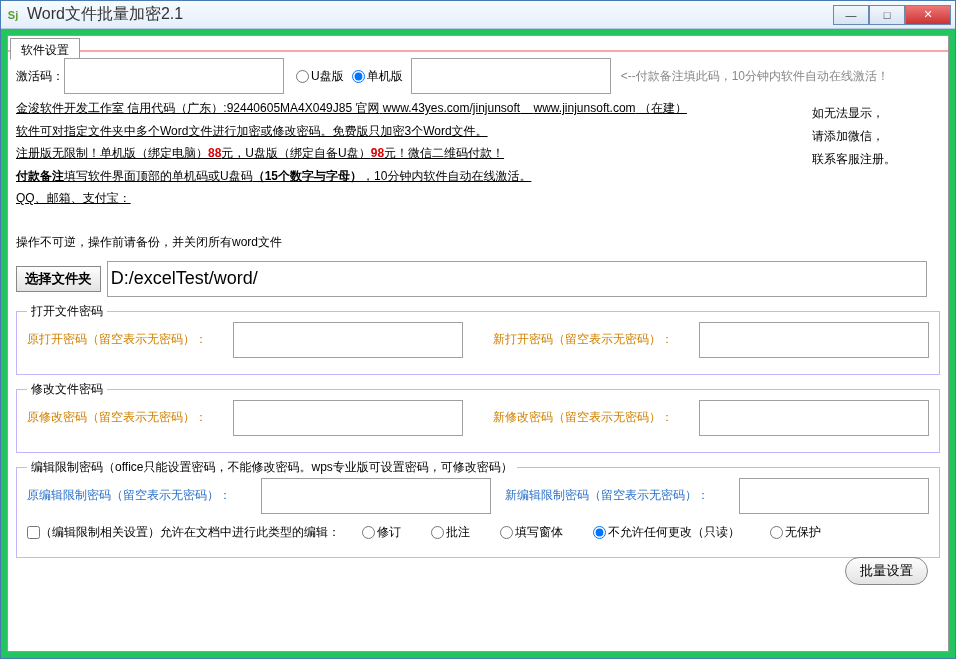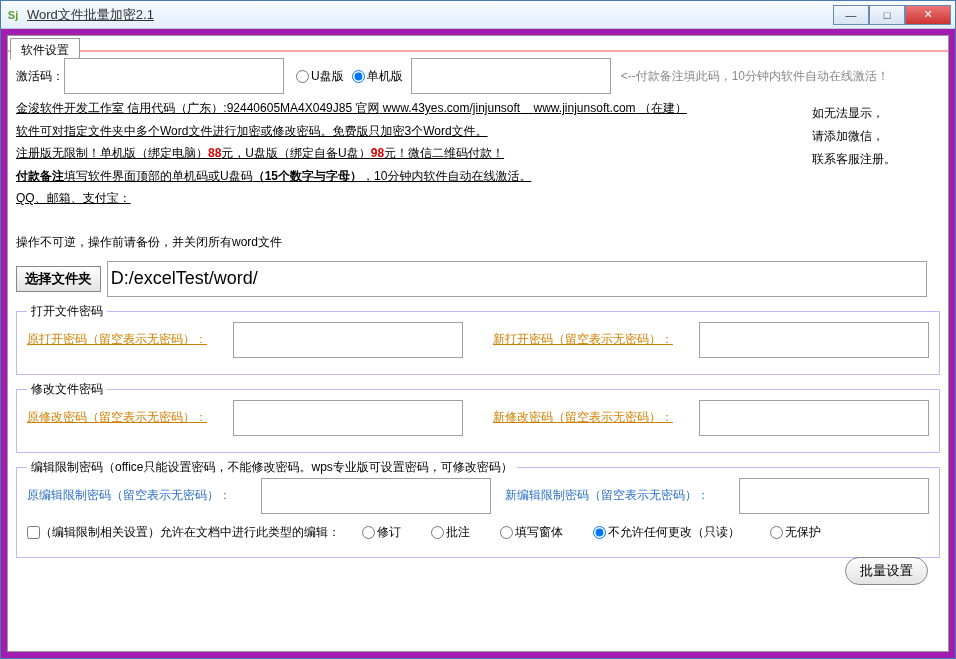--- a/index.html
+++ b/index.html
@@ -1,20 +1,20 @@
 <!DOCTYPE html>
 <html><head>
 <meta charset="utf-8">
 <style>
 * { box-sizing: border-box; margin: 0; padding: 0; }
 body { font-family: "SimSun", "宋体", Arial, sans-serif; font-size: 12px; background: #f0f0f0; color: #000; }
-.window { width: 956px; height: 659px; background: #a21caf; border: 1px solid #4a7ab3; display: flex; flex-direction: column; }
+.window { width: 956px; height: 659px; background: #22c55e; border: 1px solid #4a7ab3; display: flex; flex-direction: column; }
 .titlebar { height: 28px; background: linear-gradient(#f7fbff,#e4eefb); display:flex; align-items:center; padding: 0 4px; border-bottom: 1px solid #b8c9de;}
 .titlebar .icon-sj { width:16px; height:16px; margin-right:6px; font-weight:bold; color:#5aa02c; font-size:11px; display:flex; align-items:center; justify-content:center;}
-.titlebar .title { flex:1; color:#333; font-size:13px;text-decoration:underline;}
+.titlebar .title { flex:1; color:#333; font-size:16px;}
 .win-controls { display:flex; gap:0;}
 .win-btn { width:36px; height:20px; border:1px solid #6b8ab0; background:linear-gradient(#f3f7fd,#d7e4f3); display:flex; align-items:center; justify-content:center; font-size:11px; color:#333; cursor:pointer;}
 .win-btn.close { background:linear-gradient(#e77,#c33); color:#fff; width:46px;}
 .client { flex:1; margin:6px; background:#fff; border:1px solid #999; position:relative; }
 .tabstrip { height:16px; display:flex; border-bottom:2px solid #fca5a5; background:#fff;}
 .tab { border:1px solid #999; border-bottom:1px solid #fff; background:#fff; padding:3px 10px 0 10px; margin-left:2px; margin-top:1px; height:22px; position:relative; top:1px;}
 .content { padding:6px 8px; position:relative; height:calc(100% - 22px);}
 .row { display:flex; align-items:center; margin-bottom:4px;}
 .label { white-space:nowrap;}
 .text-input { height:36px; border:1px solid #a0a0a0; background:#fff; padding:1px 3px; font-size:18px;}
@@ -24,21 +24,21 @@
 .info-block { line-height:1.8; margin-top:4px;}
 .info-block .line { margin-bottom:1px;text-decoration:underline;}
 .red-num { color:#d00; font-weight:bold;}
 .bold { font-weight:bold;}
 .right-box { position:absolute; right:16px; top:50px; width:120px; line-height:1.9;}
 .warn-line { margin-top:24px; margin-bottom:10px;}
 .btn { border:1px solid #888; background:linear-gradient(#fdfdfd,#e3e3e3); padding:3px 8px; cursor:pointer;}
 .fieldset { border:1px solid #c4b5fd; margin-top:14px; padding:10px 10px 16px 10px; position:relative;}
 .fieldset .legend { position:absolute; top:-9px; left:10px; background:#fff; padding:0 4px;}
 .field-row { display:flex; align-items:center; gap:6px;}
-.pw-label { color:#d08000; min-width:200px;text-decoration:underline;}
+.pw-label { color:#d08000; min-width:200px;}
 .pw-label2 { color:#2a70c8; }
 .restrict-opts { display:flex; align-items:center; gap:22px; margin-top:10px;}
 .restrict-left { display:flex; align-items:center; gap:0;}
 .batch-btn { position:absolute; right:20px; bottom:60px;border-radius:14px;}
 </style>
 </head>
 <body>
 
 <div class="window">
   <div class="titlebar">

